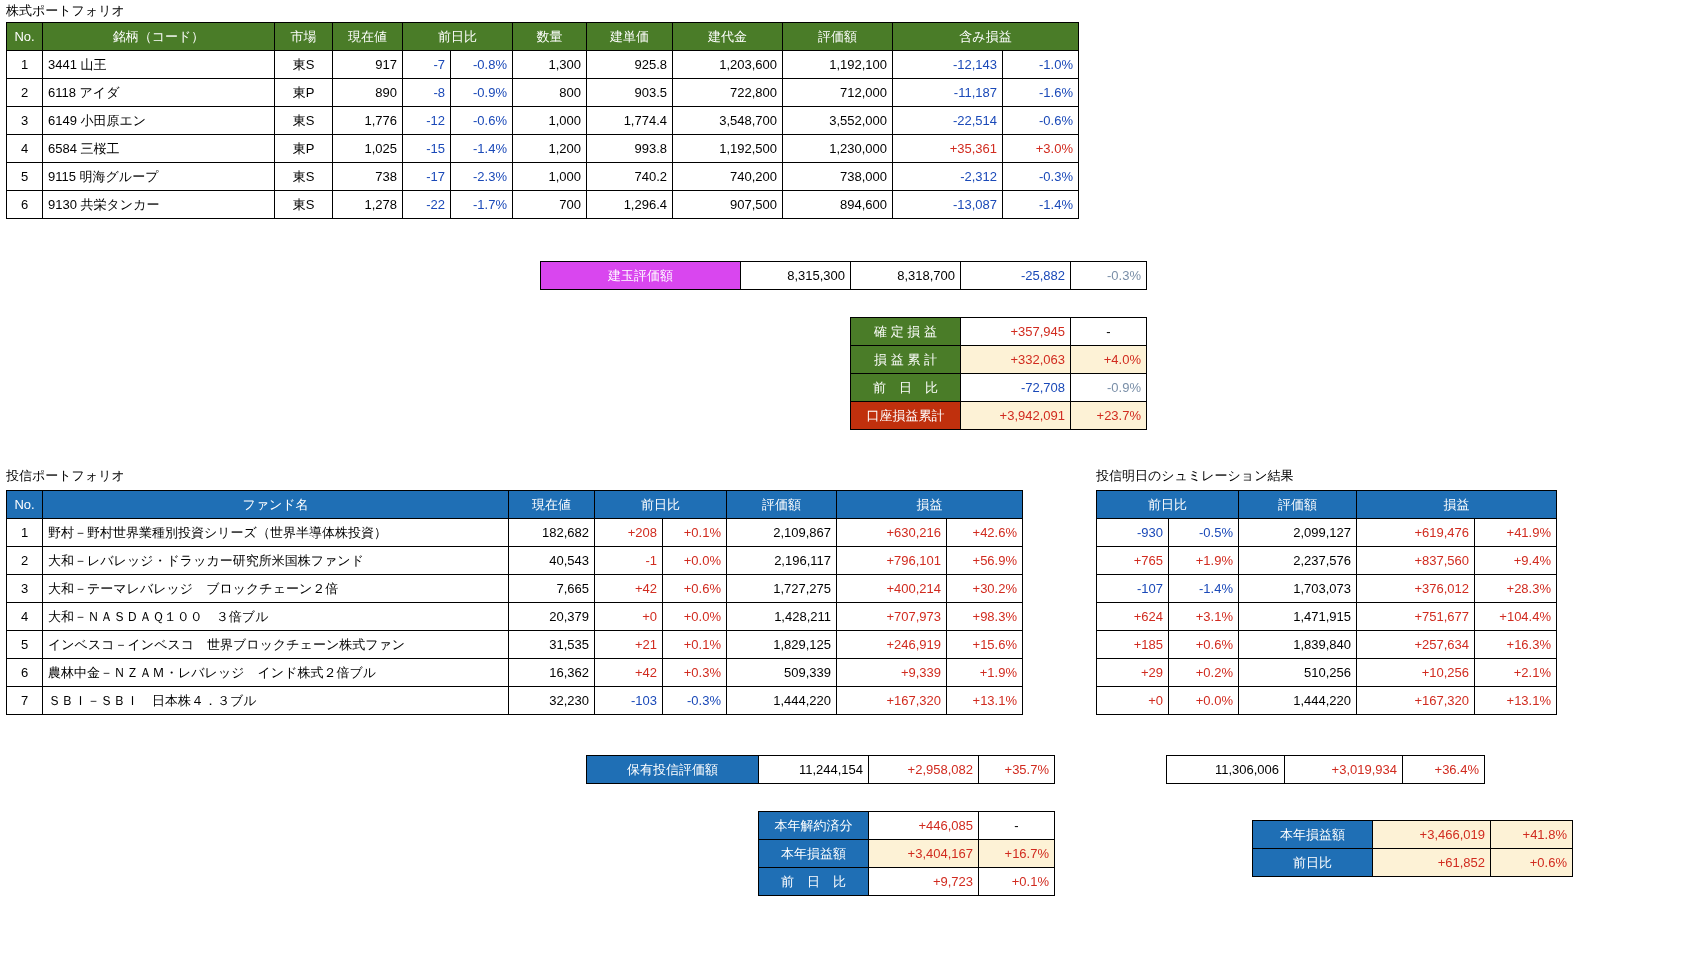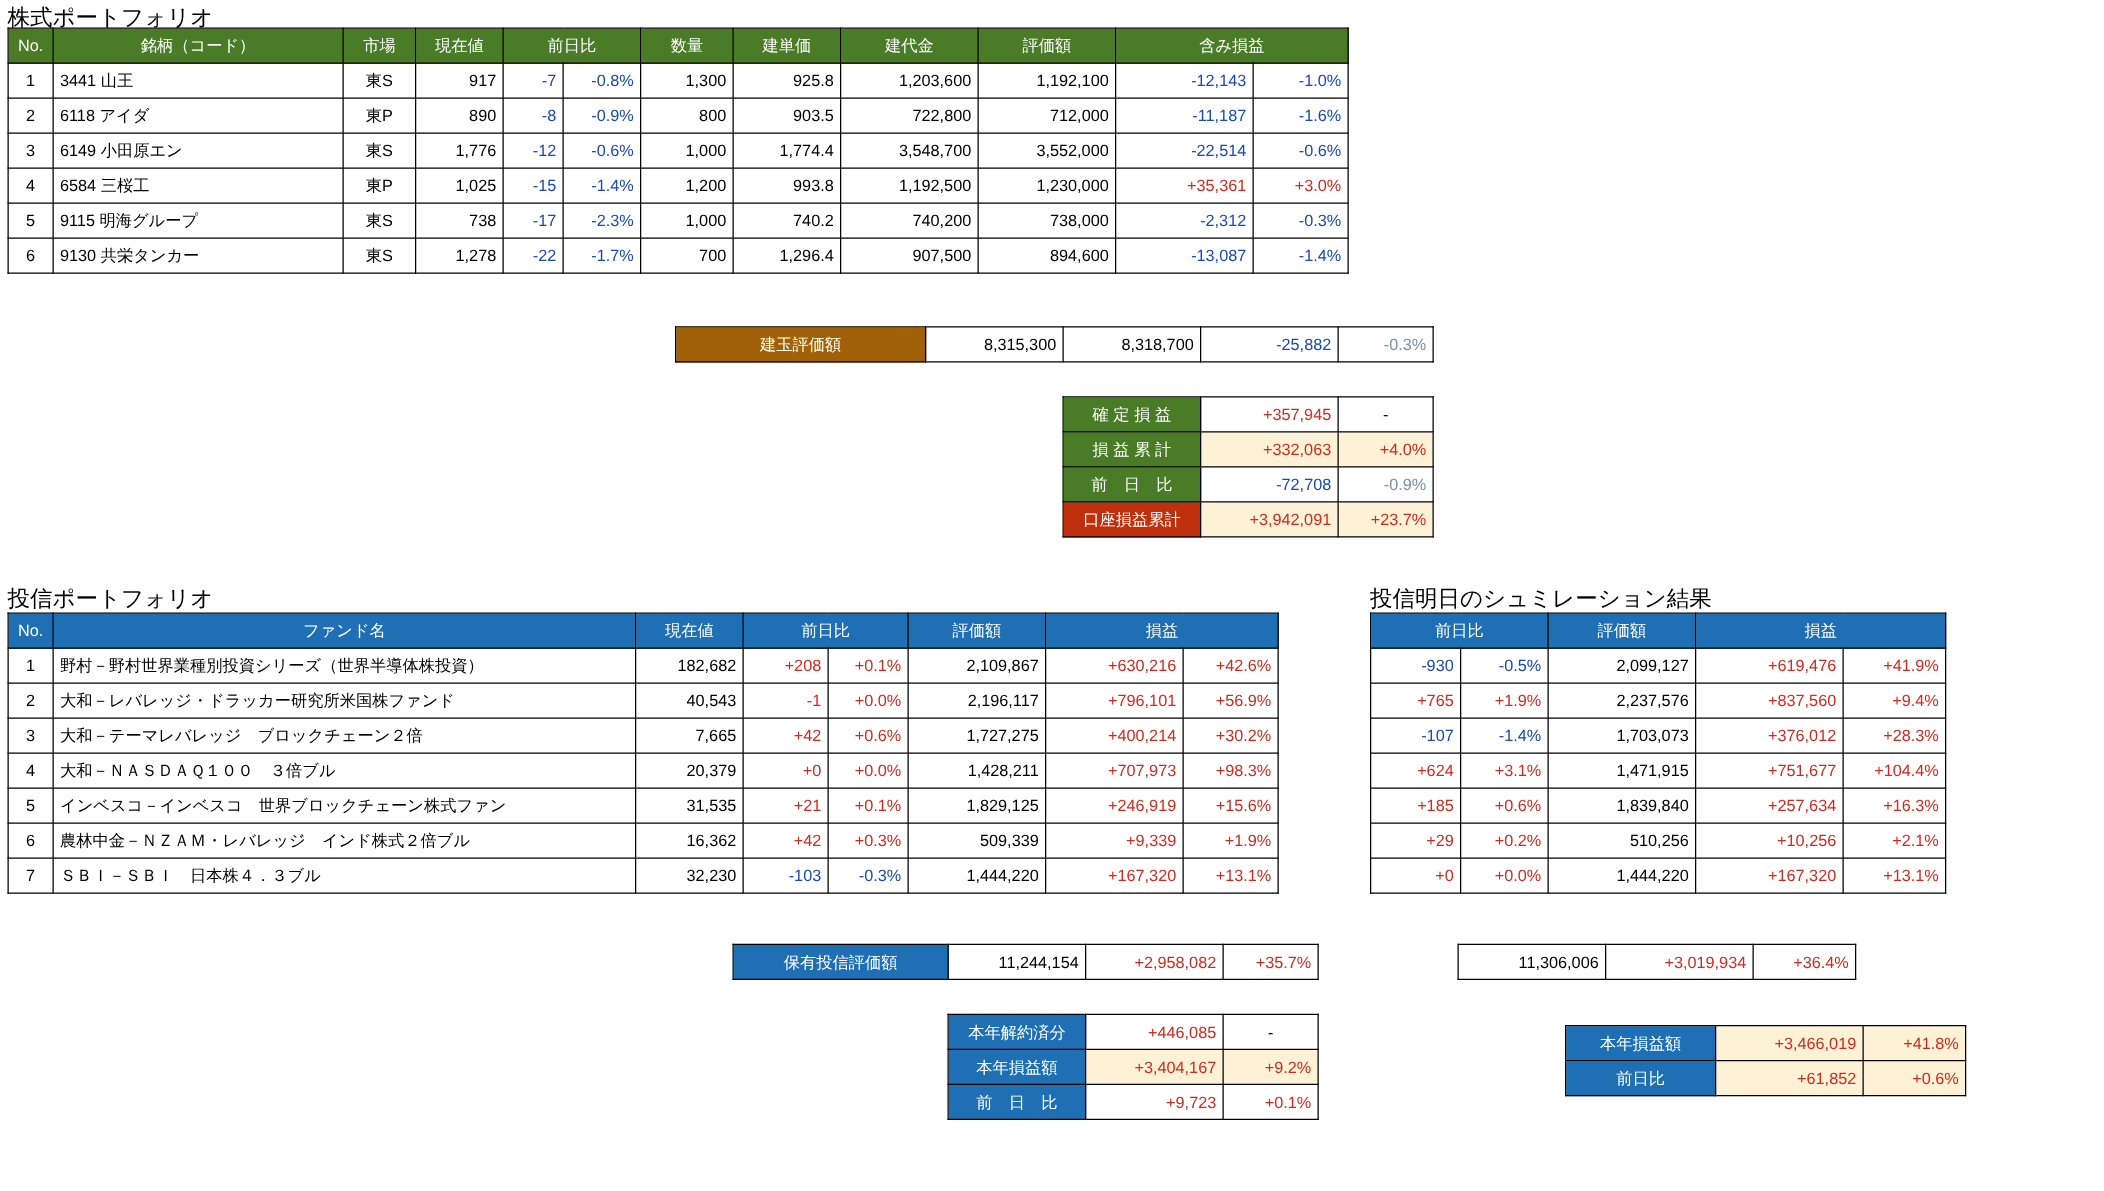--- a/index.html
+++ b/index.html
@@ -6,21 +6,21 @@
   body{
     font-family:"Liberation Sans","DejaVu Sans",sans-serif;
     font-size:13px;
     color:#000000;
     width:1683px;
     height:953px;
     position:relative;
     overflow:hidden;
   }
   .sheet{position:relative;width:1683px;height:953px;}
-  .title{font-size:18px;color:#000;}
+  .title{font-size:13px;color:#000;}
   table{border-collapse:collapse;}
   td,th{
     border:1px solid #000000;
     padding:0 5px;
     height:28px;
     font-weight:normal;
     white-space:nowrap;
     box-sizing:border-box;
   }
   .hdr-green{background:#4a7c28;color:#ffffff;text-align:center;}
@@ -63,21 +63,21 @@
   .f-diff{width:68px;}
   .f-diffp{width:64px;}
   .f-eval{width:110px;}
   .f-pl{width:110px;text-align:right;}
   .f-plp{width:76px;}
   .s-diff{width:72px;}
   .s-diffp{width:70px;}
   .s-eval{width:118px;}
   .s-pl{width:118px;}
   .s-plp{width:82px;}
-  .lbl-green{background:#a16207;color:#fff;text-align:center;width:200px;}
+  .lbl-green{background:#d946ef;color:#fff;text-align:center;width:200px;}
   .lbl-blue-w{background:#1f6fb5;color:#fff;text-align:center;width:172px;}
 </style>
 </head>
 <body>
 
 <div class="sheet">
 
   <div id="stock-title" class="title">株式ポートフォリオ</div>
 
   <table id="stock-table">
@@ -396,21 +396,21 @@
     <tr>
       <td class="nb"></td>
       <td class="hdr-blue">本年解約済分</td>
       <td class="r f-pl pos">+446,085</td>
       <td class="c f-plp">-</td>
     </tr>
     <tr>
       <td class="nb"></td>
       <td class="hdr-blue">本年損益額</td>
       <td class="r f-pl pos cream">+3,404,167</td>
-      <td class="r f-plp pos cream">+9.2%</td>
+      <td class="r f-plp pos cream">+16.7%</td>
     </tr>
     <tr>
       <td class="nb"></td>
       <td class="hdr-blue">前　日　比</td>
       <td class="r f-pl pos">+9,723</td>
       <td class="r f-plp pos">+0.1%</td>
     </tr>
   </tbody>
     </table>
 

